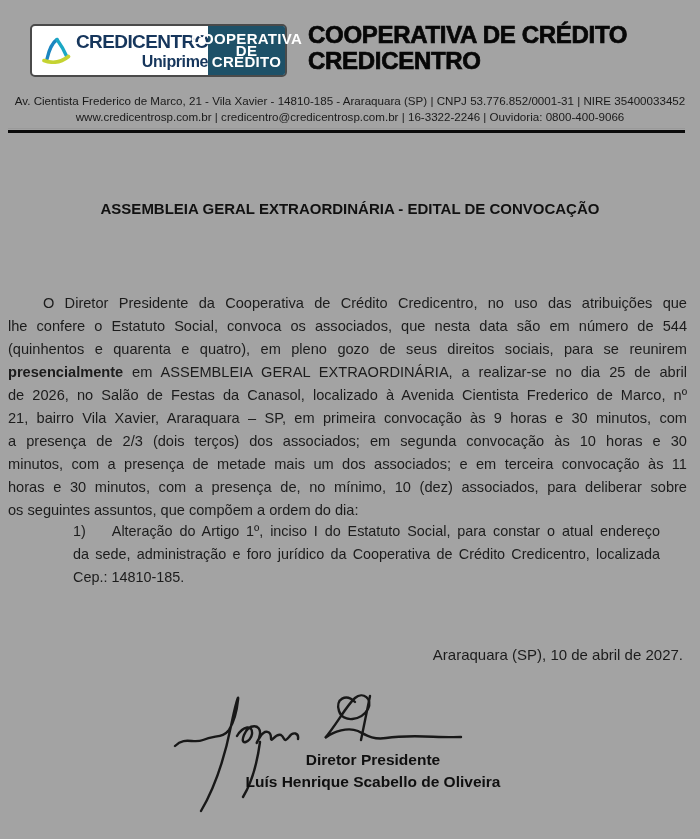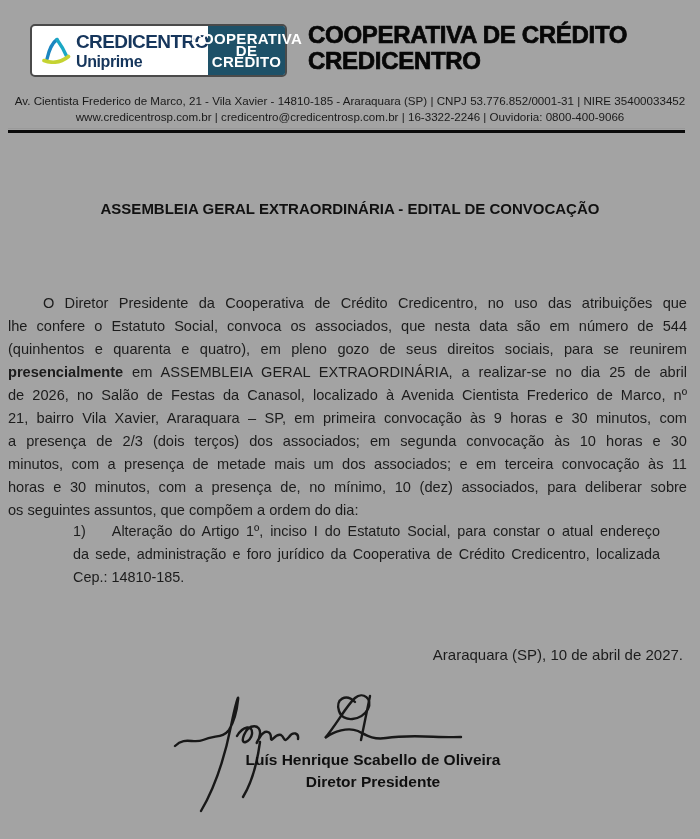--- a/index.html
+++ b/index.html
@@ -17,21 +17,21 @@
     border:2px solid #4a4a4a;border-radius:5px;background:#fff;box-sizing:border-box;
   }
   .logo-icon{position:absolute;left:8px;top:10px;width:32px;height:28px;}
   .brand-text{position:absolute;left:44px;top:6px;width:132px;}
   .brand-name{
     font-weight:bold;font-size:19px;letter-spacing:-0.6px;
     color:#16365c;line-height:20px;white-space:nowrap;
   }
   .brand-sub{
     font-weight:bold;font-size:16px;letter-spacing:-0.4px;
-    color:#16365c;text-align:left;line-height:17px;margin-top:1px;
+    color:#16365c;text-align:right;line-height:17px;margin-top:1px;
   }
   .logo-badge{
     position:absolute;right:0;top:0;bottom:0;width:77px;
     background:#1e5168;border-radius:0 2px 2px 0;
     display:flex;flex-direction:column;justify-content:center;align-items:center;
     color:#ffffff;font-weight:bold;font-size:15px;line-height:11.5px;letter-spacing:0.3px;
     text-align:center;
   }
   .head-title{
     position:absolute;left:308px;top:22px;
@@ -133,17 +133,17 @@
 
   <svg class="sig-svg" viewBox="0 0 310 125">
     <path d="M10,56 C20,46 28,54 38,50 C50,45 58,48 64,40 C69,32 72,20 73,10 C74,2 70,16 66,36 C58,76 46,104 36,121"></path>
     <path d="M72,46 C78,36 88,34 87,44 C86,52 74,57 79,45 C84,33 96,34 95,44 C94,52 88,58 95,47 C100,39 106,41 106,48 C106,54 110,43 116,45 C120,47 118,54 124,47 C128,41 134,43 133,49"></path>
     <path d="M95,52 C92,74 86,94 78,107"></path>
     <path d="M190,12 C181,3 170,9 174,21 C178,33 196,31 203,19 C208,9 198,1 190,8 C181,16 172,34 160,48 C169,41 183,37 193,41 C201,45 208,50 221,48 C247,44 272,48 296,47"></path>
     <path d="M205,6 C202,20 199,36 196,50"></path>
   </svg>
 
   <div class="sig-block">
+    <div>Diretor Presidente</div>
     <div>Luís Henrique Scabello de Oliveira</div>
-    <div>Diretor Presidente</div>
   </div>
 
 </div>
 
 </body></html>

